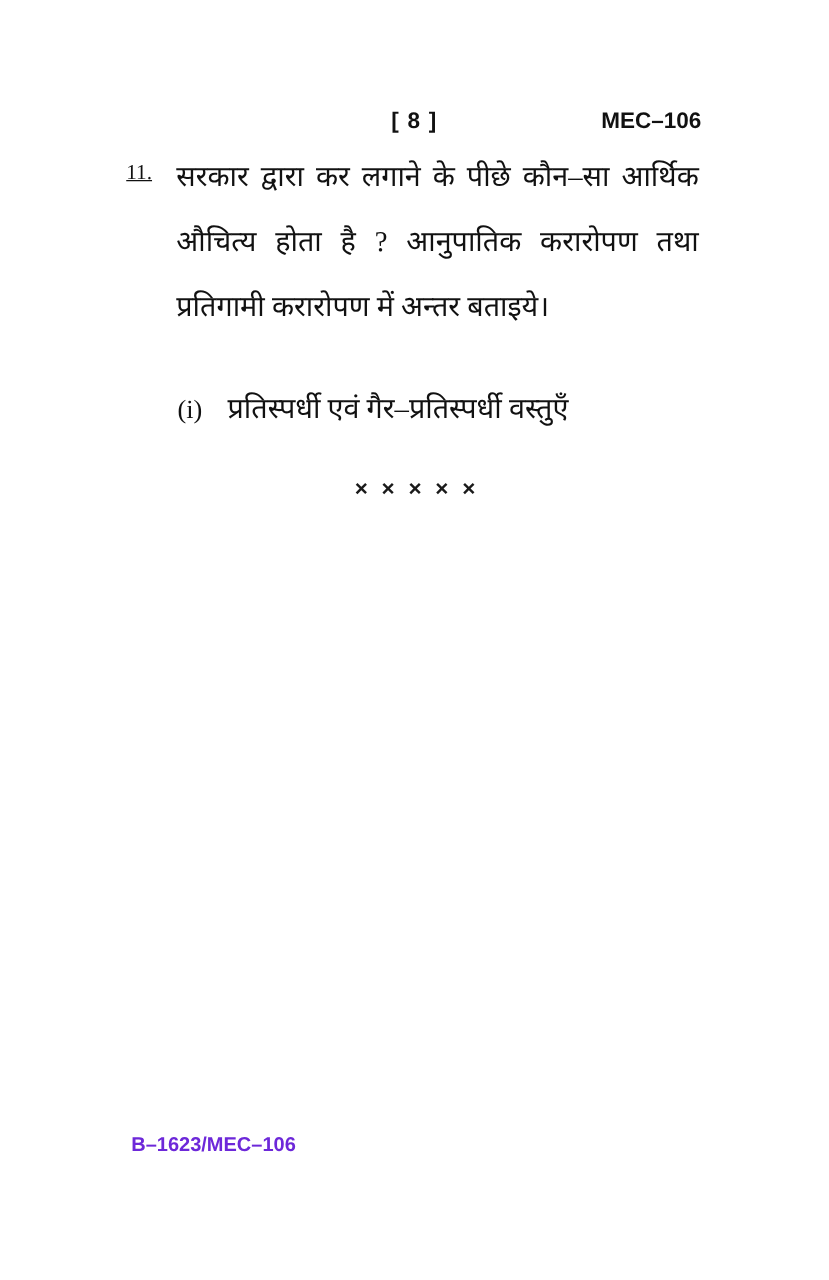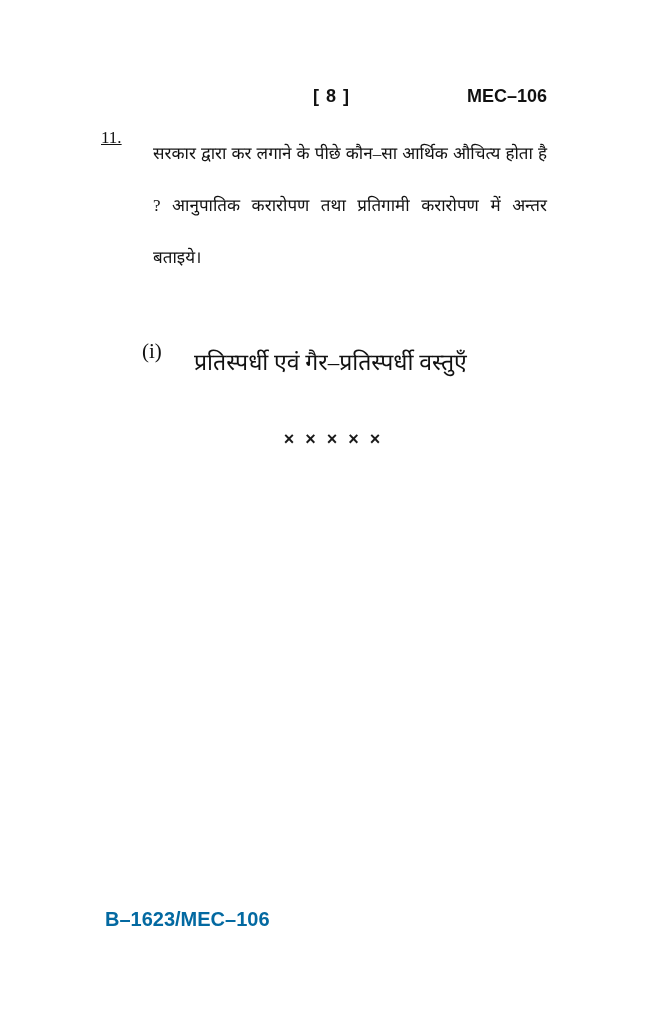--- a/index.html
+++ b/index.html
@@ -25,21 +25,21 @@
     left: 0;
     width: 663px;
     text-align: center;
     font-family: "Liberation Sans", sans-serif;
     font-weight: 700;
     font-size: 18px;
     letter-spacing: 1px;
   }
   .paper-code {
     position: absolute;
-    right: 116px;
+    right: 102px;
     top: 0;
     letter-spacing: 0;
   }
   
   .content {
     position: absolute;
     top: 112px;
     left: 101px;
     width: 462px;
   }
@@ -49,22 +49,22 @@
   }
   .qnum {
     flex: none;
     width: 36px;
     font-size: 17px;
     line-height: 52px;
     text-decoration: underline;
   }
   .qtext {
     flex: 1;
-    margin: 16px;
-    font-size: 17px;
+    margin: 4px;
+    font-size: 23px;
     line-height: 52px;
     text-align: justify;
     text-justify: inter-word;
   }
   .q12 { margin-top: 22px; }
   .bold-word { font-weight: 700; }
   .subitems { margin-top: 4px; }
   .subitem-row {
     display: flex;
     align-items: flex-start;
@@ -72,41 +72,41 @@
     margin-top: 25px;
   }
   .subitem-label {
     flex: none;
     width: 40px;
     font-size: 21px;
     line-height: 52px;
   }
   .subitem-text {
     flex: 1;
-    margin: 12px;
+    margin: 0;
     font-size: 23px;
     line-height: 52px;
   }
   .separator {
     margin-top: 28px;
     text-align: center;
     font-family: "Liberation Sans", sans-serif;
     font-weight: 700;
     font-size: 18px;
     word-spacing: 6px;
     color: #1a1a1a;
   }
   .footer {
     position: absolute;
     top: 908px;
     left: 105px;
     font-family: "Liberation Sans", sans-serif;
     font-weight: 700;
-    font-size: 20px;
-    color: #0369a1;
+    font-size: 16px;
+    color: #6d28d9;
   }
 </style>
 </head>
 <body>
 
 <div class="page">
 
   <div class="header">
     <span class="page-num">[ 8 ]</span>
     <span class="paper-code">MEC–106</span>

